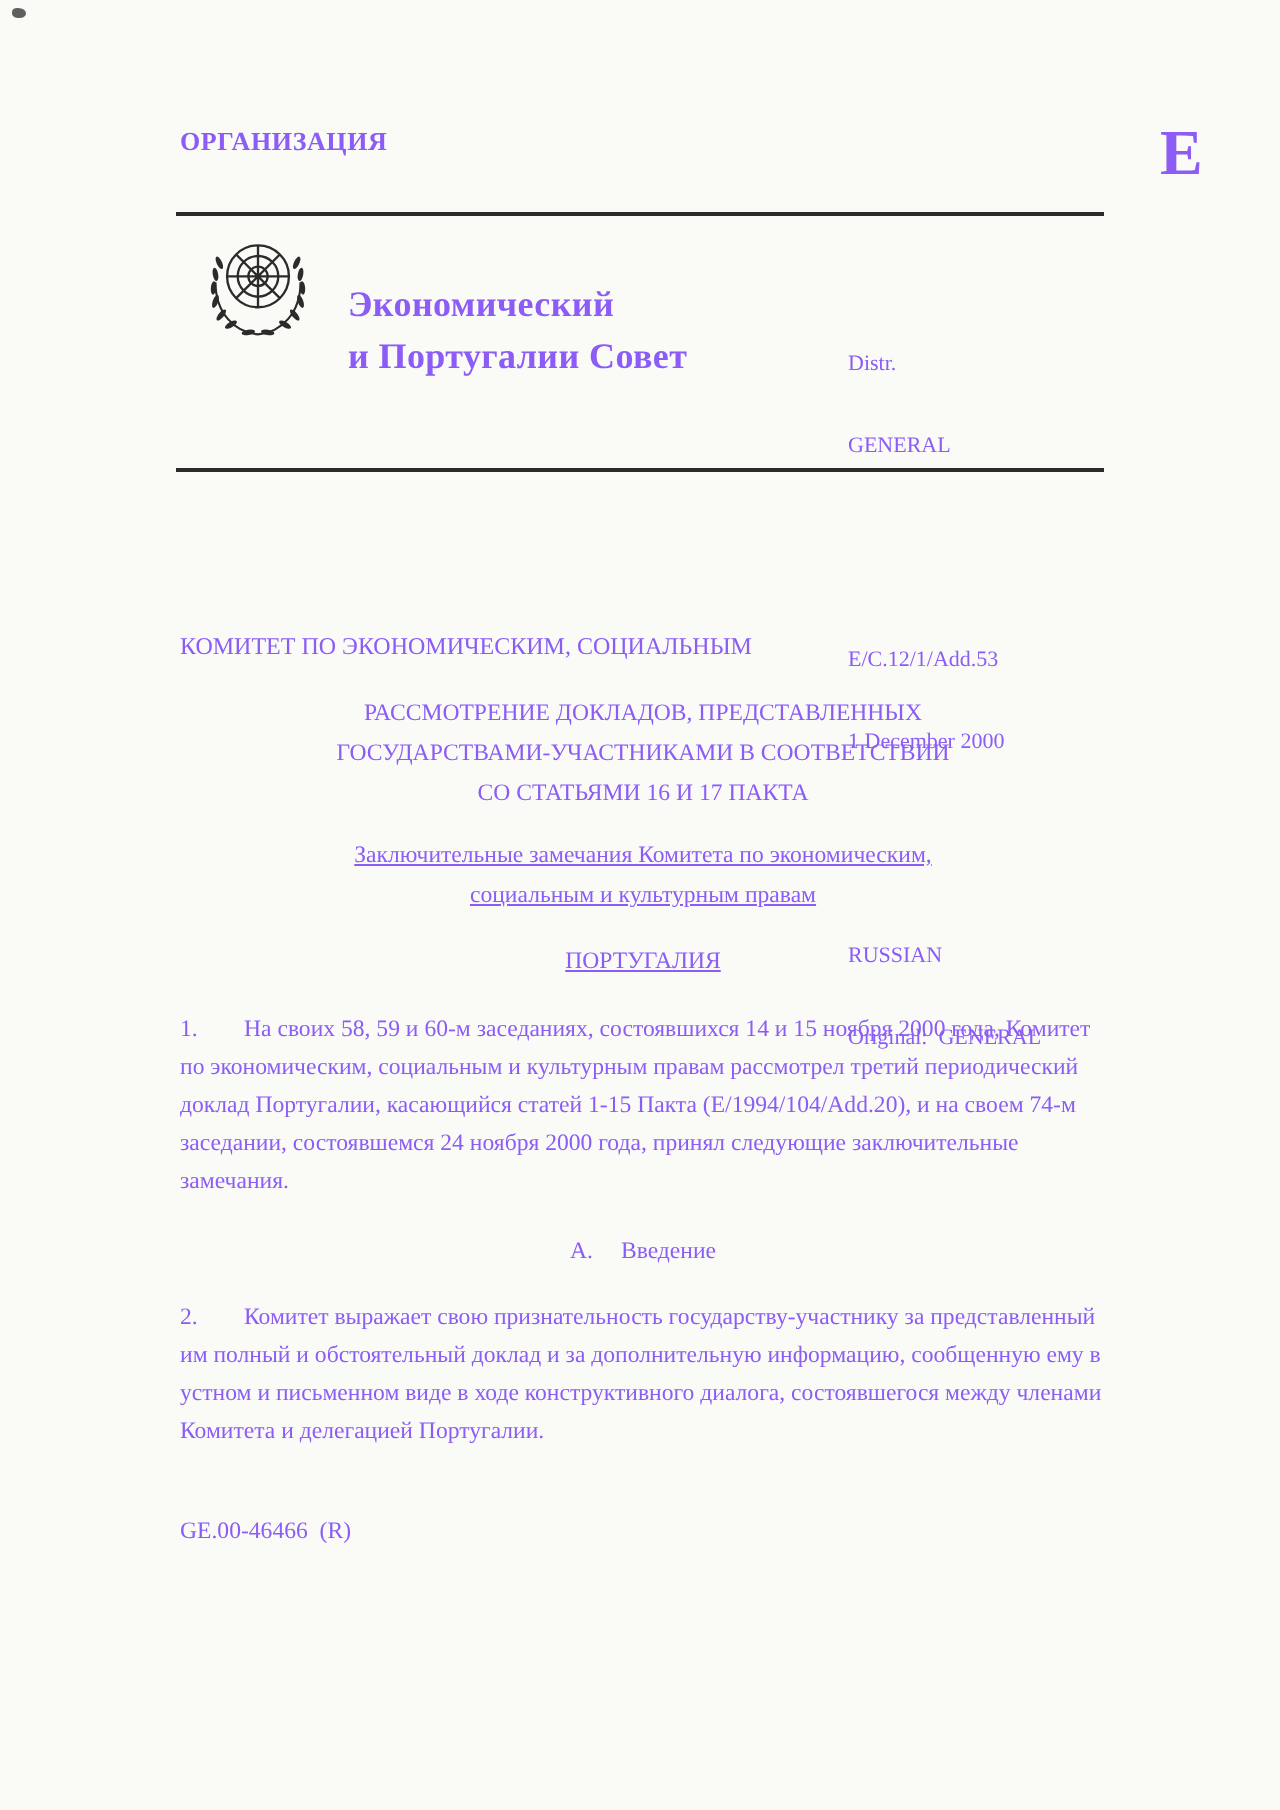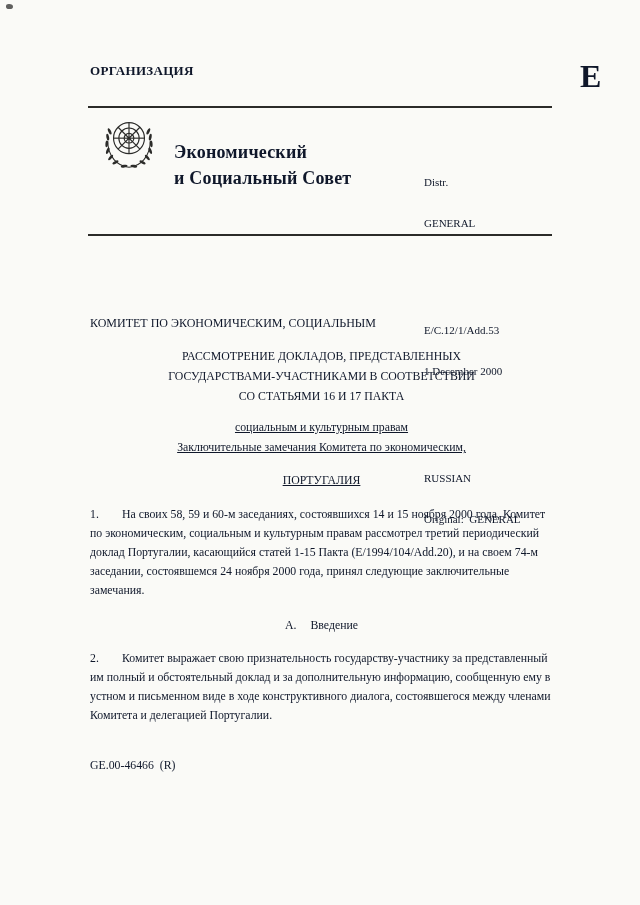--- a/index.html
+++ b/index.html
@@ -6,21 +6,21 @@
   body {
     background: #e9e9e6;
     font-family: "Liberation Serif", "DejaVu Serif", serif;
   }
   .page {
     position: relative;
     width: 640px;
     height: 905px;
     margin: 0 auto;
     background: #fafaf7;
-    color: #0f172a;
+    color: #8b5cf6;
     overflow: hidden;
   }
   .abs { position: absolute; }
 
   .scan-speck {
     left: 6px; top: 4px; width: 7px; height: 5px;
     background: #3a3a38; border-radius: 40% 60% 50% 50%;
     opacity: .8;
   }
 
@@ -135,21 +135,21 @@
         <ellipse cx="52" cy="24" rx="3.5" ry="1.4" transform="rotate(100 52 24)"></ellipse>
         <ellipse cx="50" cy="18" rx="3.5" ry="1.4" transform="rotate(115 50 18)"></ellipse>
         <ellipse cx="25" cy="54" rx="3.5" ry="1.4" transform="rotate(-10 25 54)"></ellipse>
         <ellipse cx="35" cy="54" rx="3.5" ry="1.4" transform="rotate(10 35 54)"></ellipse>
       </g>
     </svg>
   </div>
 
   <div class="abs council-title">
     <div>Экономический</div>
-    <div>и Социальный Совет</div>
+    <div>и Португалии Совет</div>
   </div>
 
   <div class="abs info-block">
     <div class="info-group">
       <div>Distr.</div>
       <div>GENERAL</div>
     </div>
     <div class="info-group">
       <div>E/C.12/1/Add.53</div>
       <div>1 December 2000</div>
@@ -166,22 +166,22 @@
     <div>КОМИТЕТ ПО ЭКОНОМИЧЕСКИМ, СОЦИАЛЬНЫМ</div>
   </div>
 
   <div class="abs centered-block doc-title">
     <div>РАССМОТРЕНИЕ ДОКЛАДОВ, ПРЕДСТАВЛЕННЫХ</div>
     <div>ГОСУДАРСТВАМИ-УЧАСТНИКАМИ В СООТВЕТСТВИИ</div>
     <div>СО СТАТЬЯМИ 16 И 17 ПАКТА</div>
   </div>
 
   <div class="abs centered-block subtitle">
+    <div>Заключительные замечания Комитета по экономическим,</div>
     <div>социальным и культурным правам</div>
-    <div>Заключительные замечания Комитета по экономическим,</div>
   </div>
 
   <div class="abs centered-block country">
     <span>ПОРТУГАЛИЯ</span>
   </div>
 
   <div class="abs para para1">
     <span class="pnum">1.</span><span>На своих 58, 59 и 60-м заседаниях, состоявшихся 14 и 15 ноября 2000 года, Комитет по экономическим, социальным и культурным правам рассмотрел третий периодический доклад Португалии, касающийся статей 1-15 Пакта (E/1994/104/Add.20), и на своем 74-м заседании, состоявшемся 24 ноября 2000 года, принял следующие заключительные замечания.</span>
   </div>
 

